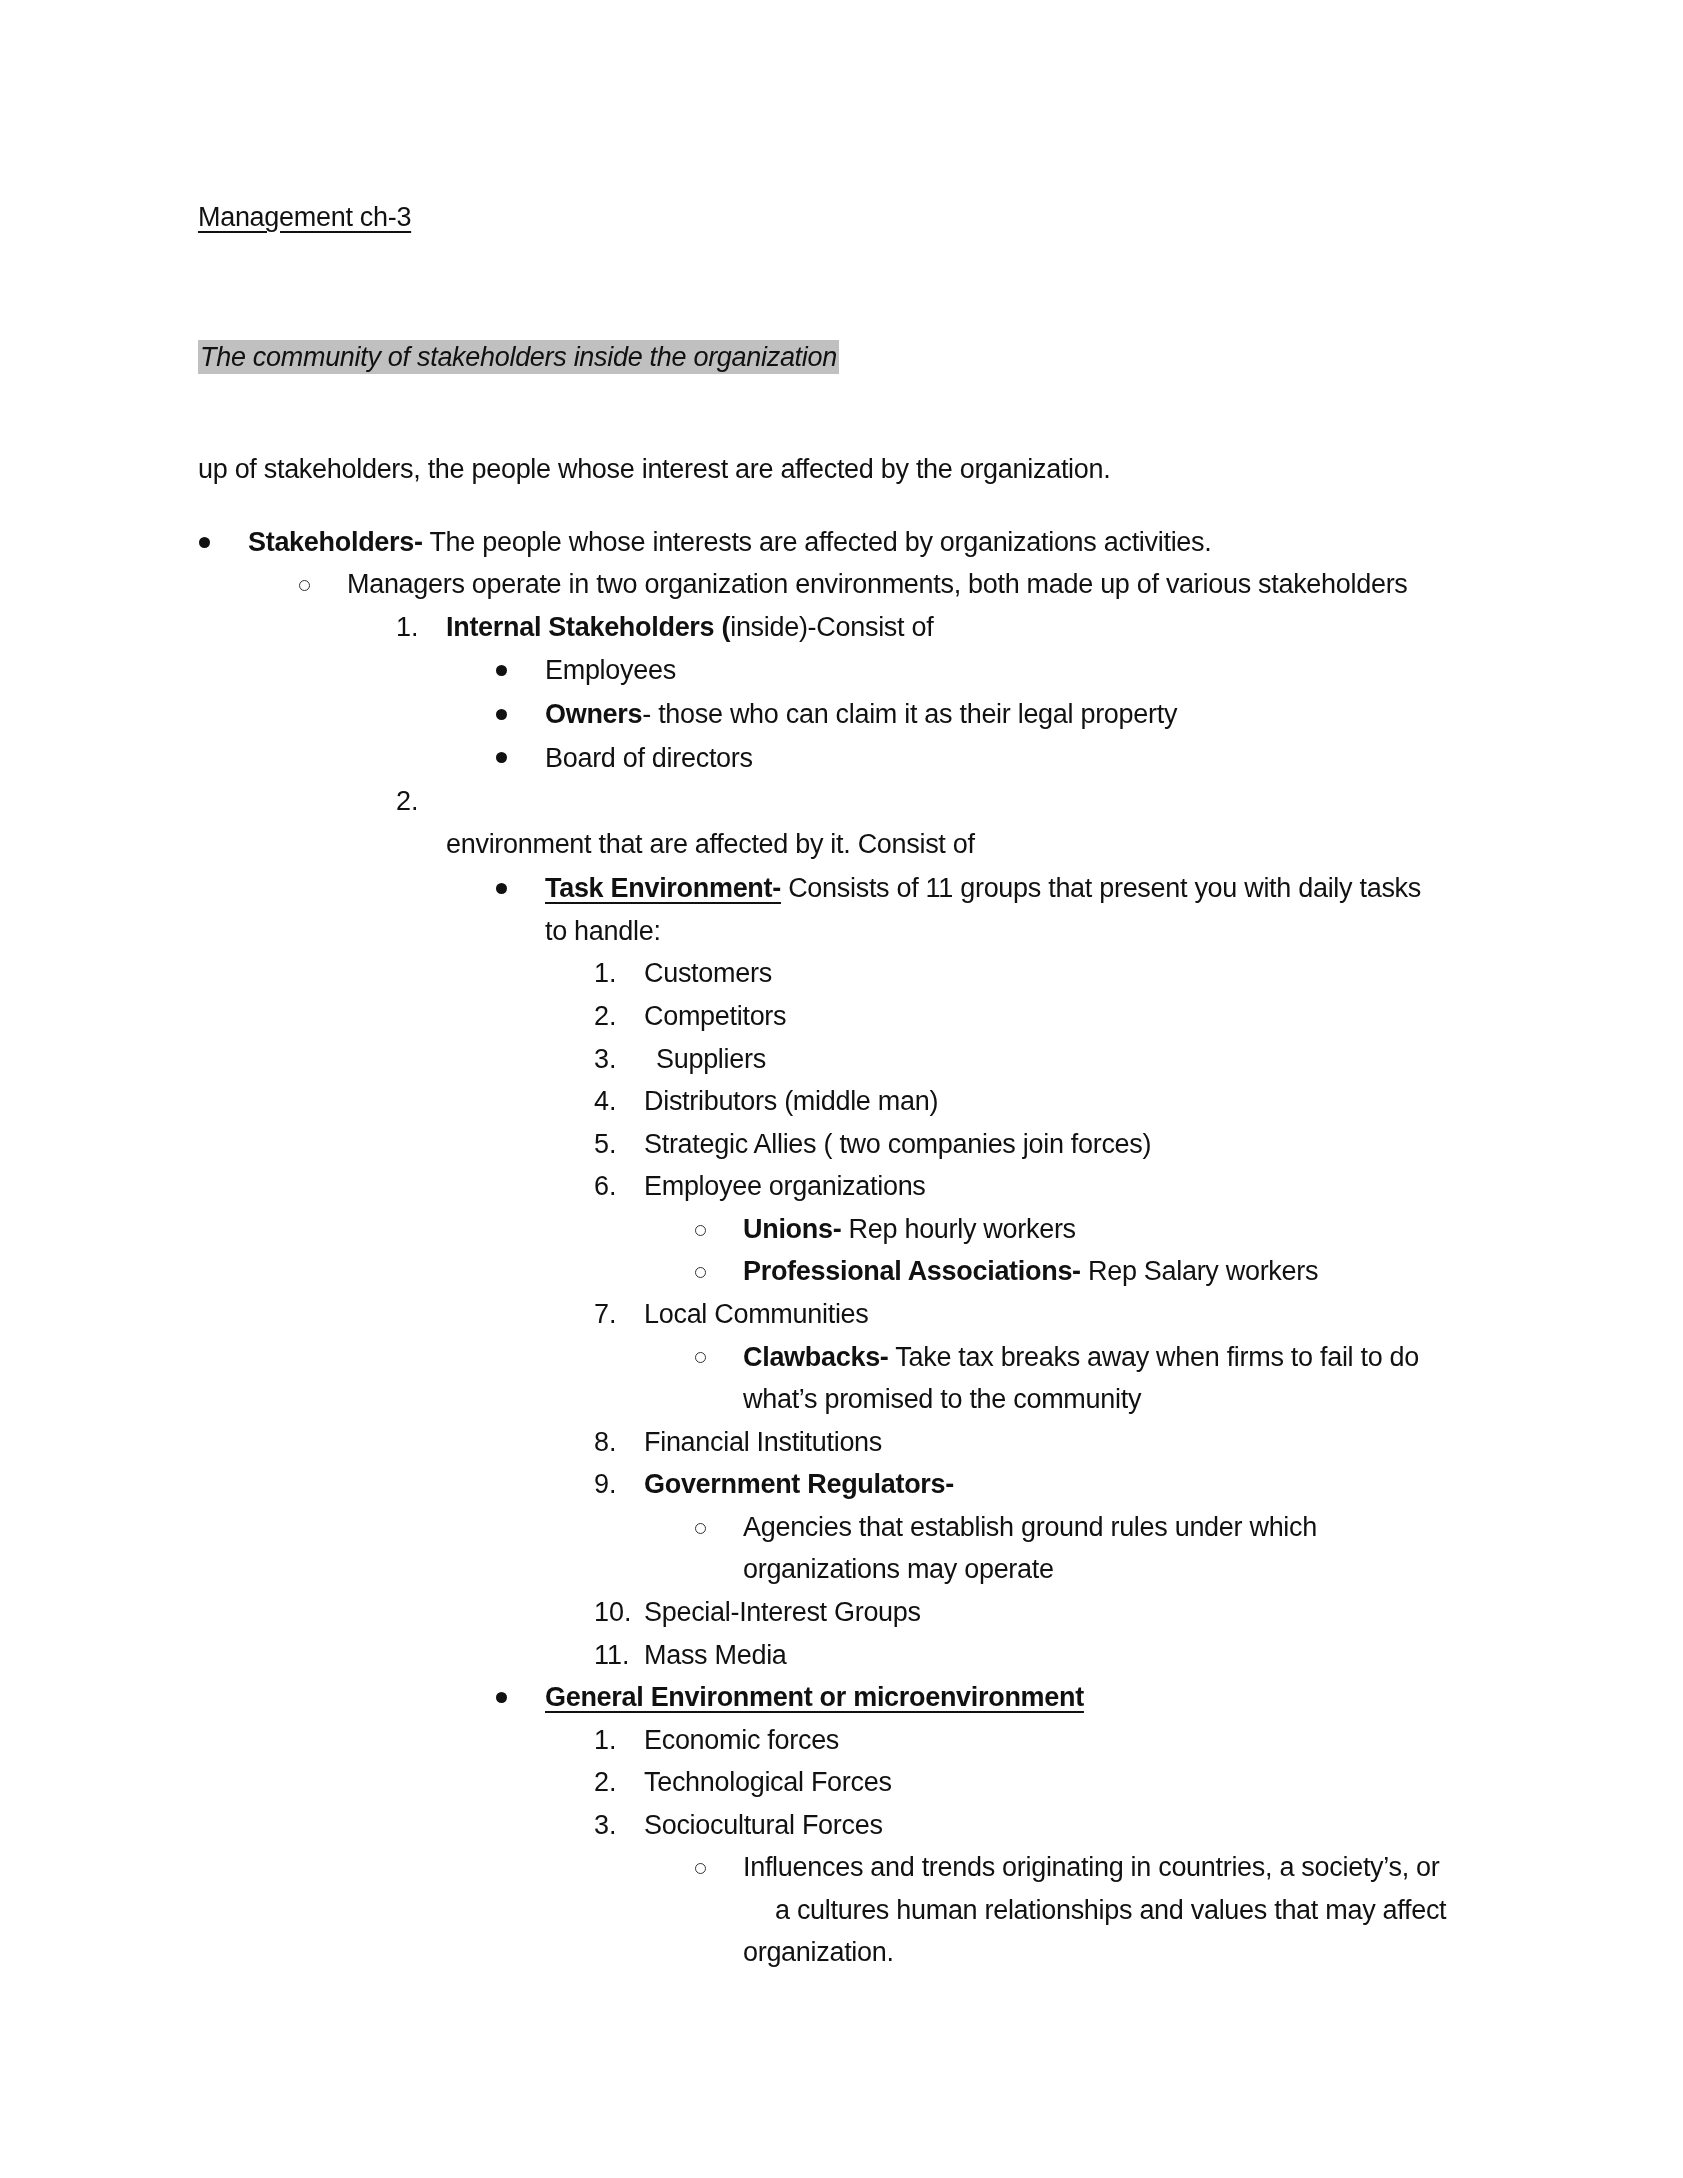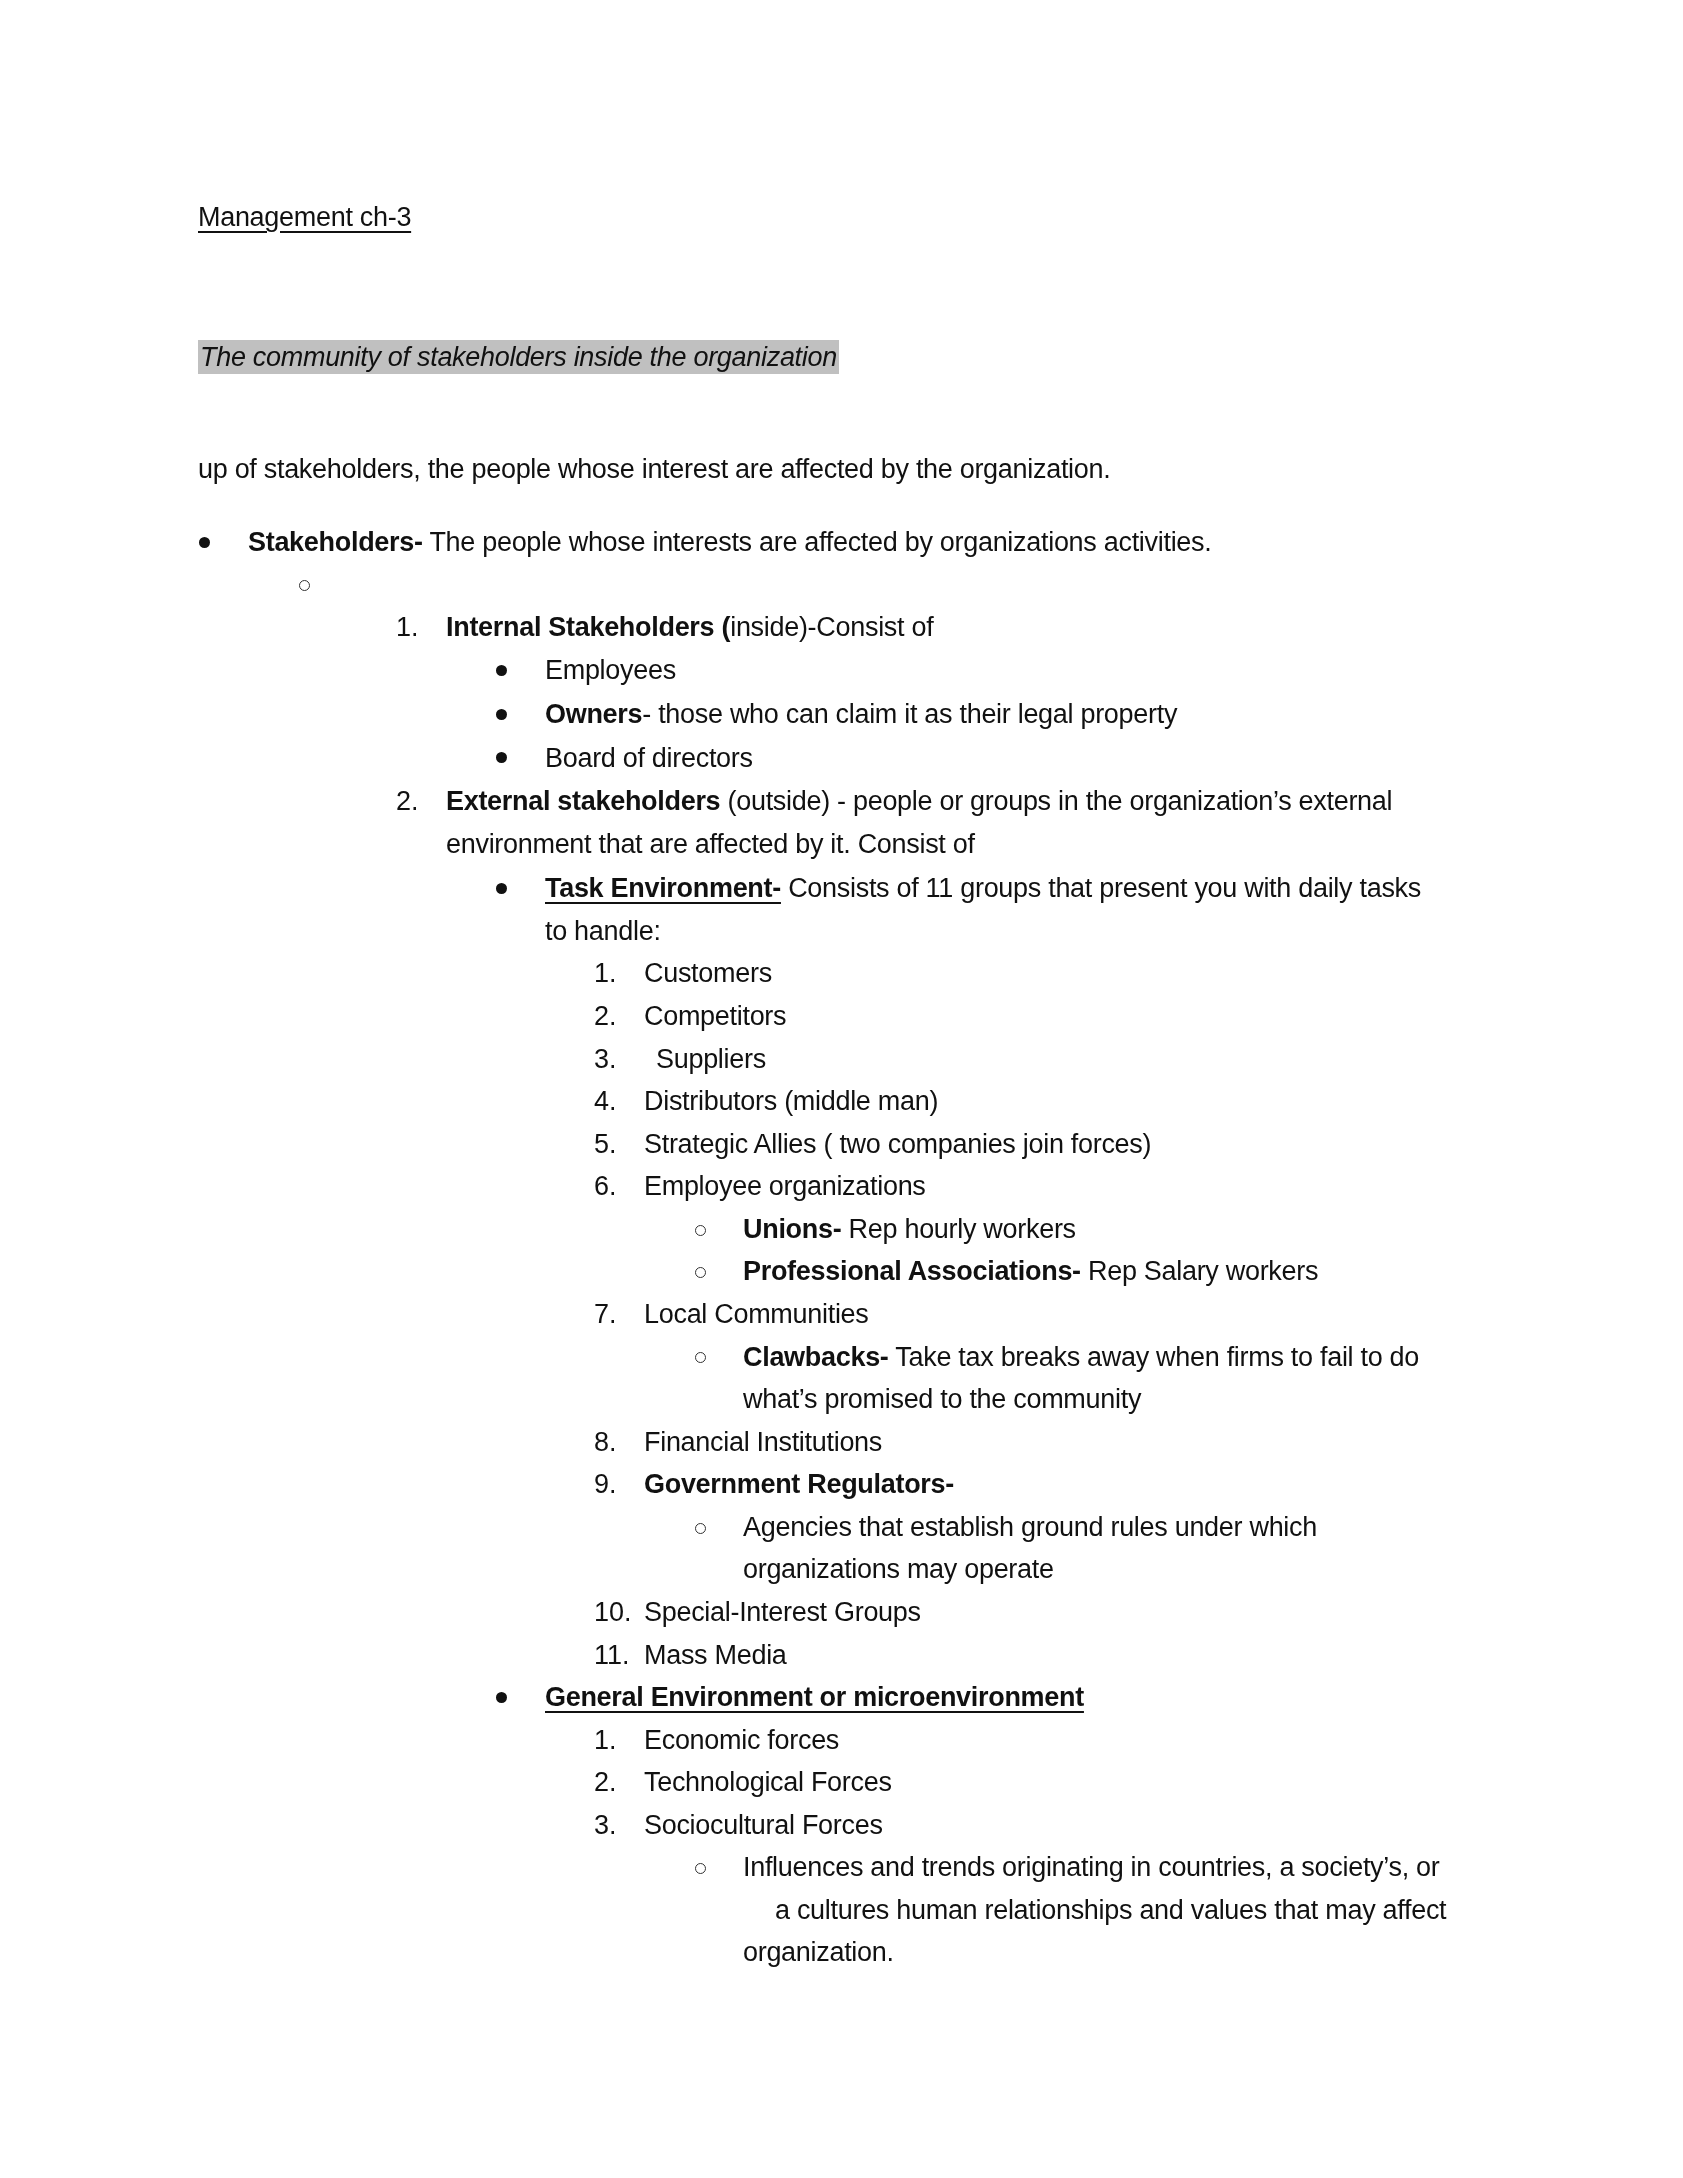--- a/index.html
+++ b/index.html
@@ -26,35 +26,35 @@
   <div class="line" style="left:198px; top:340px;">
     <span class="hl">The community of stakeholders inside the organization</span>
   </div>
 
   <div class="line" style="left:198px; top:452px;">up of stakeholders, the people whose interest are affected by the organization.</div>
 
   <span class="dot" style="left:199px; top:537px;"></span>
   <div class="line" style="left:248px; top:525px;"><b>Stakeholders-</b><span> The people whose interests are affected by organizations activities.</span></div>
 
   <span class="circ" style="left:299px; top:580px;"></span>
+  <div class="line" style="left:347px; top:567px;">Managers operate in two organization environments, both made up of various stakeholders</div>
 
   <div class="marker" style="left:396px; top:610px;">1.</div>
   <div class="line" style="left:446px; top:610px;"><b>Internal Stakeholders (</b><span>inside)-Consist of</span></div>
 
   <span class="dot" style="left:496px; top:665px;"></span>
   <div class="line" style="left:545px; top:653px;">Employees</div>
 
   <span class="dot" style="left:496px; top:709px;"></span>
   <div class="line" style="left:545px; top:697px;"><b>Owners</b><span>- those who can claim it as their legal property</span></div>
 
   <span class="dot" style="left:496px; top:752px;"></span>
   <div class="line" style="left:545px; top:741px;">Board of directors</div>
 
   <div class="marker" style="left:396px; top:784px;">2.</div>
-  <div class="line" style="left:446px; top:784px;"><b>External stakeholders</b><span> (outside) - people or groups in the organization’s external</span></div>
   <div class="line" style="left:446px; top:827px;">environment that are affected by it. Consist of</div>
 
   <span class="dot" style="left:496px; top:883px;"></span>
   <div class="line" style="left:545px; top:871px;"><b class="u">Task Environment-</b><span> Consists of 11 groups that present you with daily tasks</span></div>
   <div class="line" style="left:545px; top:914px;">to handle:</div>
 
   <div class="marker" style="left:594px; top:956px;">1.</div>
   <div class="line" style="left:644px; top:956px;">Customers</div>
 
   <div class="marker" style="left:594px; top:999px;">2.</div>

